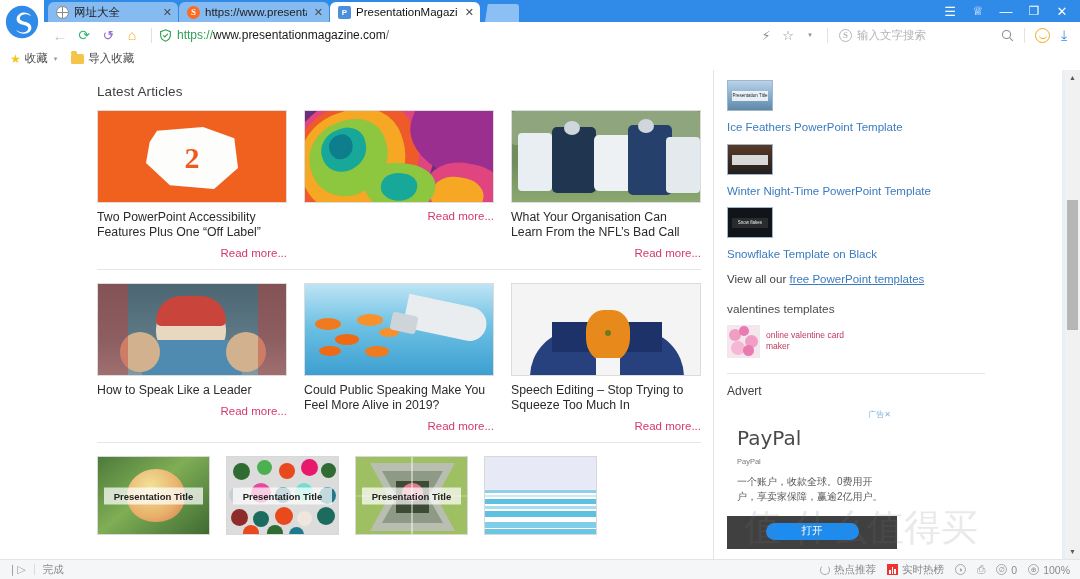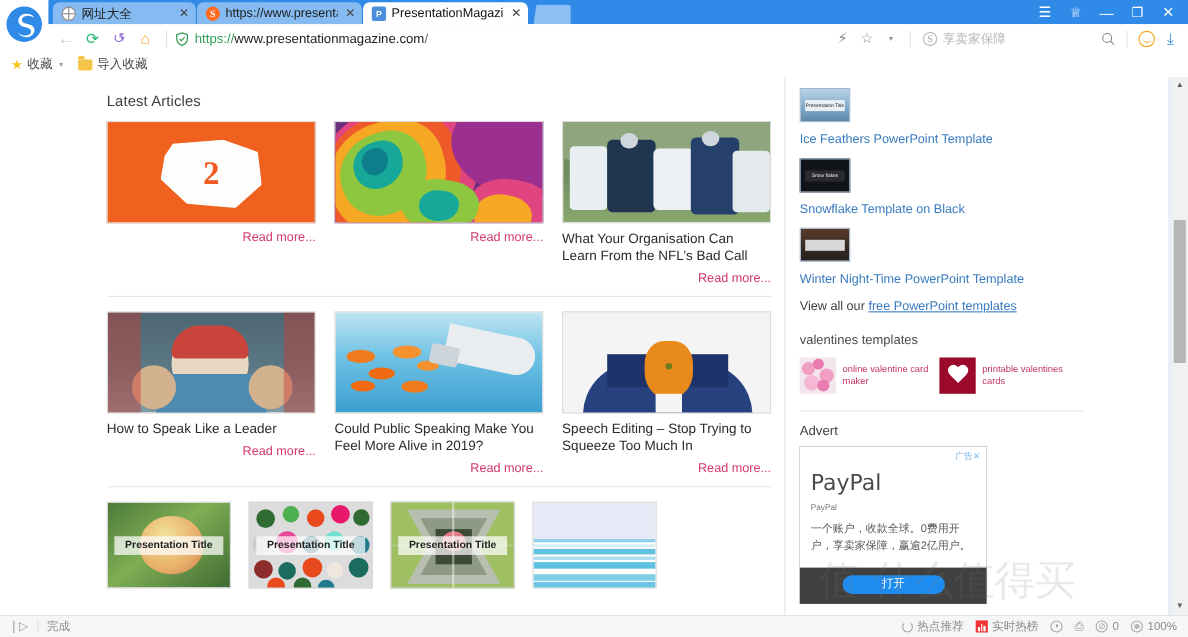--- a/index.html
+++ b/index.html
@@ -306,21 +306,21 @@
       <span class="url-text"><span class="proto">https://</span><span class="host">www.presentationmagazine.com</span><span class="path">/</span></span>
     </div>
 
     <div class="tb-right">
       <div class="tb-ic">⚡</div>
       <div class="tb-ic">☆</div>
       <div class="tb-ic" style="font-size:7px">▾</div>
       <div class="vsep"></div>
       <div class="searchbox">
         <span class="sogou-dot">S</span>
-        <span class="search-ph">享卖家保障</span>
+        <span class="search-ph">输入文字搜索</span>
       </div>
       <div class="tb-ic">
         <svg width="13" height="13" viewBox="0 0 16 16">
             <circle cx="6.8" cy="6.8" r="5" fill="none" stroke="#8c8c8c" stroke-width="1.3"></circle>
             <line x1="10.5" y1="10.5" x2="14.5" y2="14.5" stroke="#8c8c8c" stroke-width="1.3"></line>
           </svg>
       </div>
       <div class="vsep"></div>
       <div class="tb-ic">
           <span class="smiley"></span>
@@ -349,20 +349,21 @@
         <div class="content-col">
           <h2 class="sect">Latest Articles</h2>
 
           <div class="art-grid">
             <div class="art">
               <div class="art-thumb th-orange">
                 <div class="tear">
                     <span>2</span>
                   </div>
               </div>
+              <div class="art-title">Two PowerPoint Accessibility Features Plus One “Off Label”</div>
               <div class="readmore">Read more...</div>
             </div>
             <div class="art">
               <div class="art-thumb th-topo">
                 <i style="left:-18px;top:-16px;width:150px;height:130px;background:#e0457f;transform:rotate(-18deg)"></i>
                 <i style="left:-12px;top:-8px;width:128px;height:116px;background:#ef5a2a;transform:rotate(-18deg)"></i>
                 <i style="left:-6px;top:0px;width:108px;height:100px;background:#f6a723;transform:rotate(-18deg)"></i>
                 <i style="left:4px;top:10px;width:80px;height:74px;background:#8dc63f;transform:rotate(-18deg)"></i>
                 <i style="left:16px;top:18px;width:46px;height:42px;background:#18a89a;transform:rotate(-18deg)"></i>
                 <i style="left:24px;top:24px;width:24px;height:24px;background:#0e7e8c;transform:rotate(-18deg)"></i>
@@ -488,53 +489,47 @@
         <div class="sidebar-col">
 
           <div class="tpl-row">
             <div class="tpl-thumb tp1">
               <span>Presentation Title</span>
             </div>
             <div class="tpl-link">Ice Feathers PowerPoint Template</div>
           </div>
 
           <div class="tpl-row">
+            <div class="tpl-thumb tp2">
+              <span></span>
+            </div>
+            <div class="tpl-link">Winter Night-Time PowerPoint Template</div>
+          </div>
+
+          <div class="tpl-row">
             <div class="tpl-thumb tp3">
               <span>Snow flakes</span>
             </div>
             <div class="tpl-link">Snowflake Template on Black</div>
-          </div>
-
-          <div class="tpl-row">
-            <div class="tpl-thumb tp2">
-              <span></span>
-            </div>
-            <div class="tpl-link">Winter Night-Time PowerPoint Template</div>
           </div>
 
           <div class="side-text"><span>View all our </span><a href="#">free PowerPoint templates</a></div>
 
           <div class="side-h">valentines templates</div>
 
           <div class="val-row">
             <div class="val-item">
               <div class="val-thumb vt1">
                 <i style="left:2px;top:4px;width:12px;height:12px"></i>
                 <i style="left:12px;top:1px;width:10px;height:10px;background:#e87cb0"></i>
                 <i style="left:18px;top:10px;width:13px;height:13px"></i>
                 <i style="left:4px;top:16px;width:14px;height:14px;background:#f5b7d4"></i>
                 <i style="left:16px;top:20px;width:11px;height:11px;background:#e87cb0"></i>
               </div>
               <div class="val-cap">online valentine card maker</div>
-            </div>
-            <div class="val-item">
-              <div class="val-thumb vt2">
-                <div class="heart"></div>
-              </div>
-              <div class="val-cap">printable valentines cards</div>
             </div>
           </div>
 
           <div class="side-rule"></div>
 
           <div class="advert-h">Advert</div>
 
           <div class="ad">
             <div class="ad-body">
               <div class="ad-close">广告✕</div>

